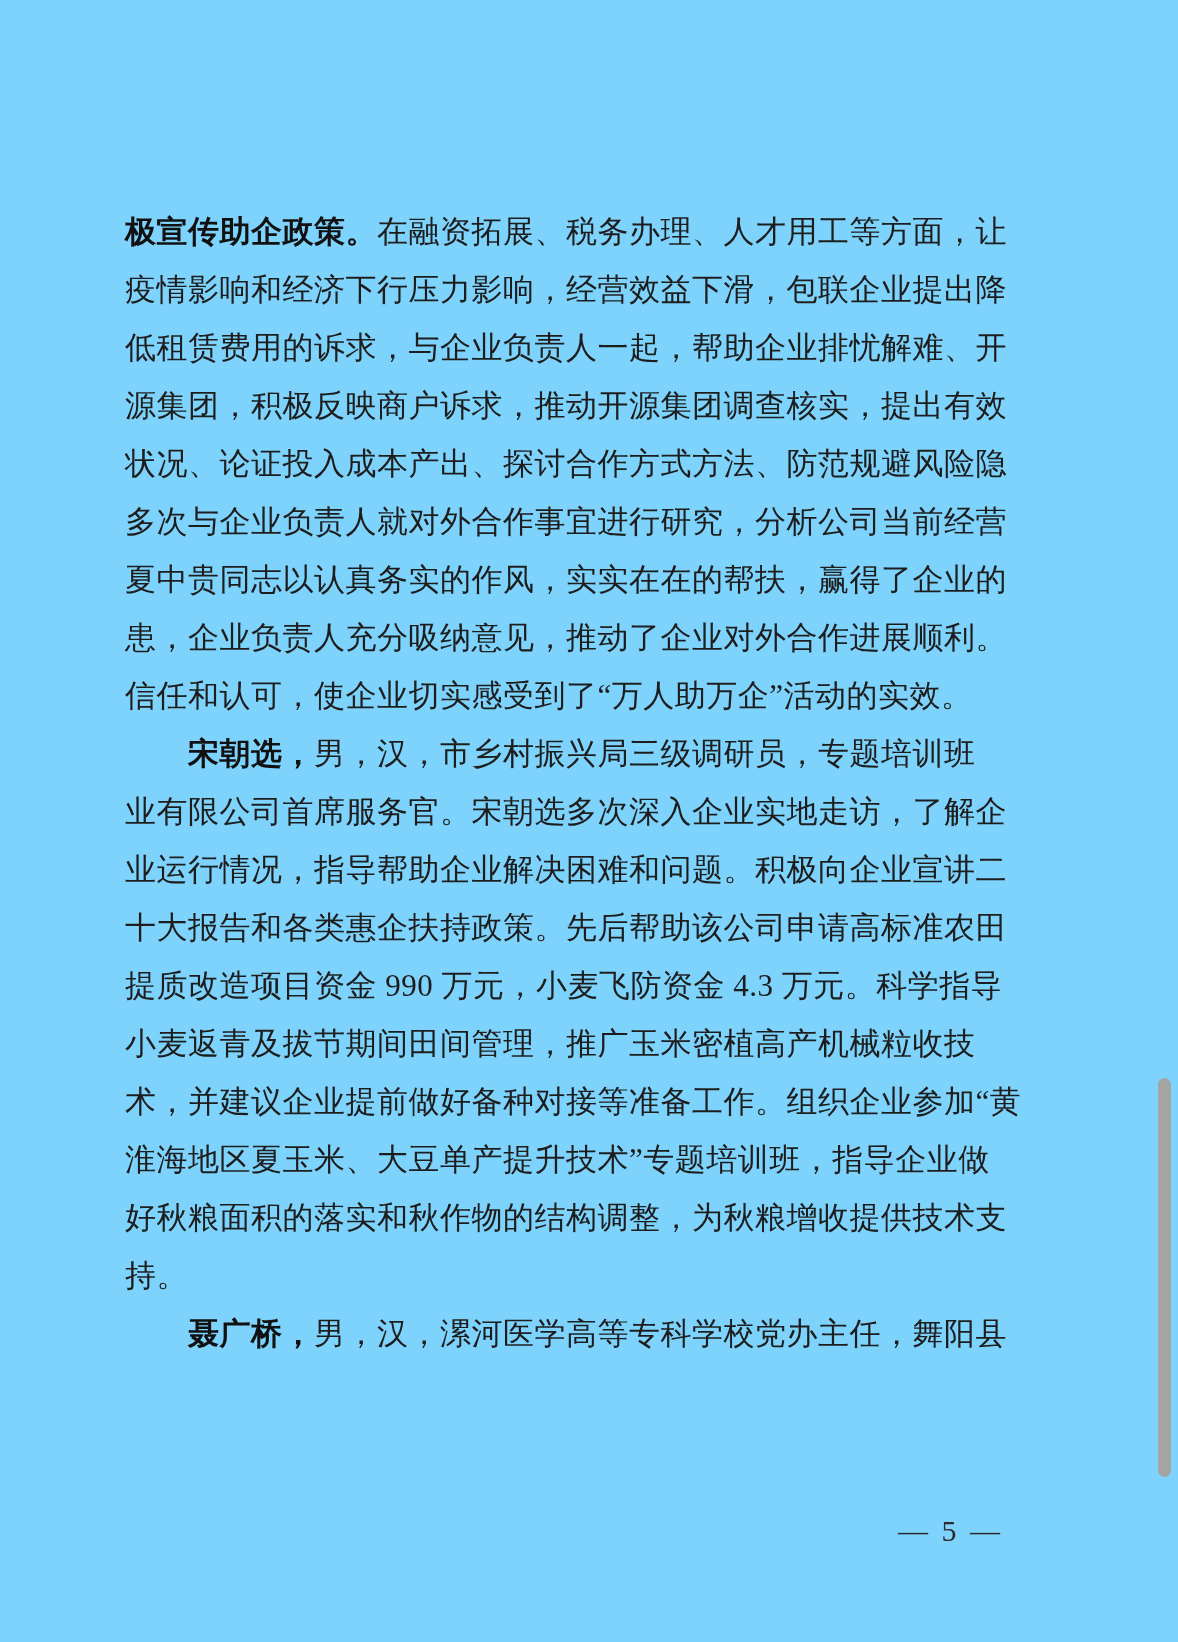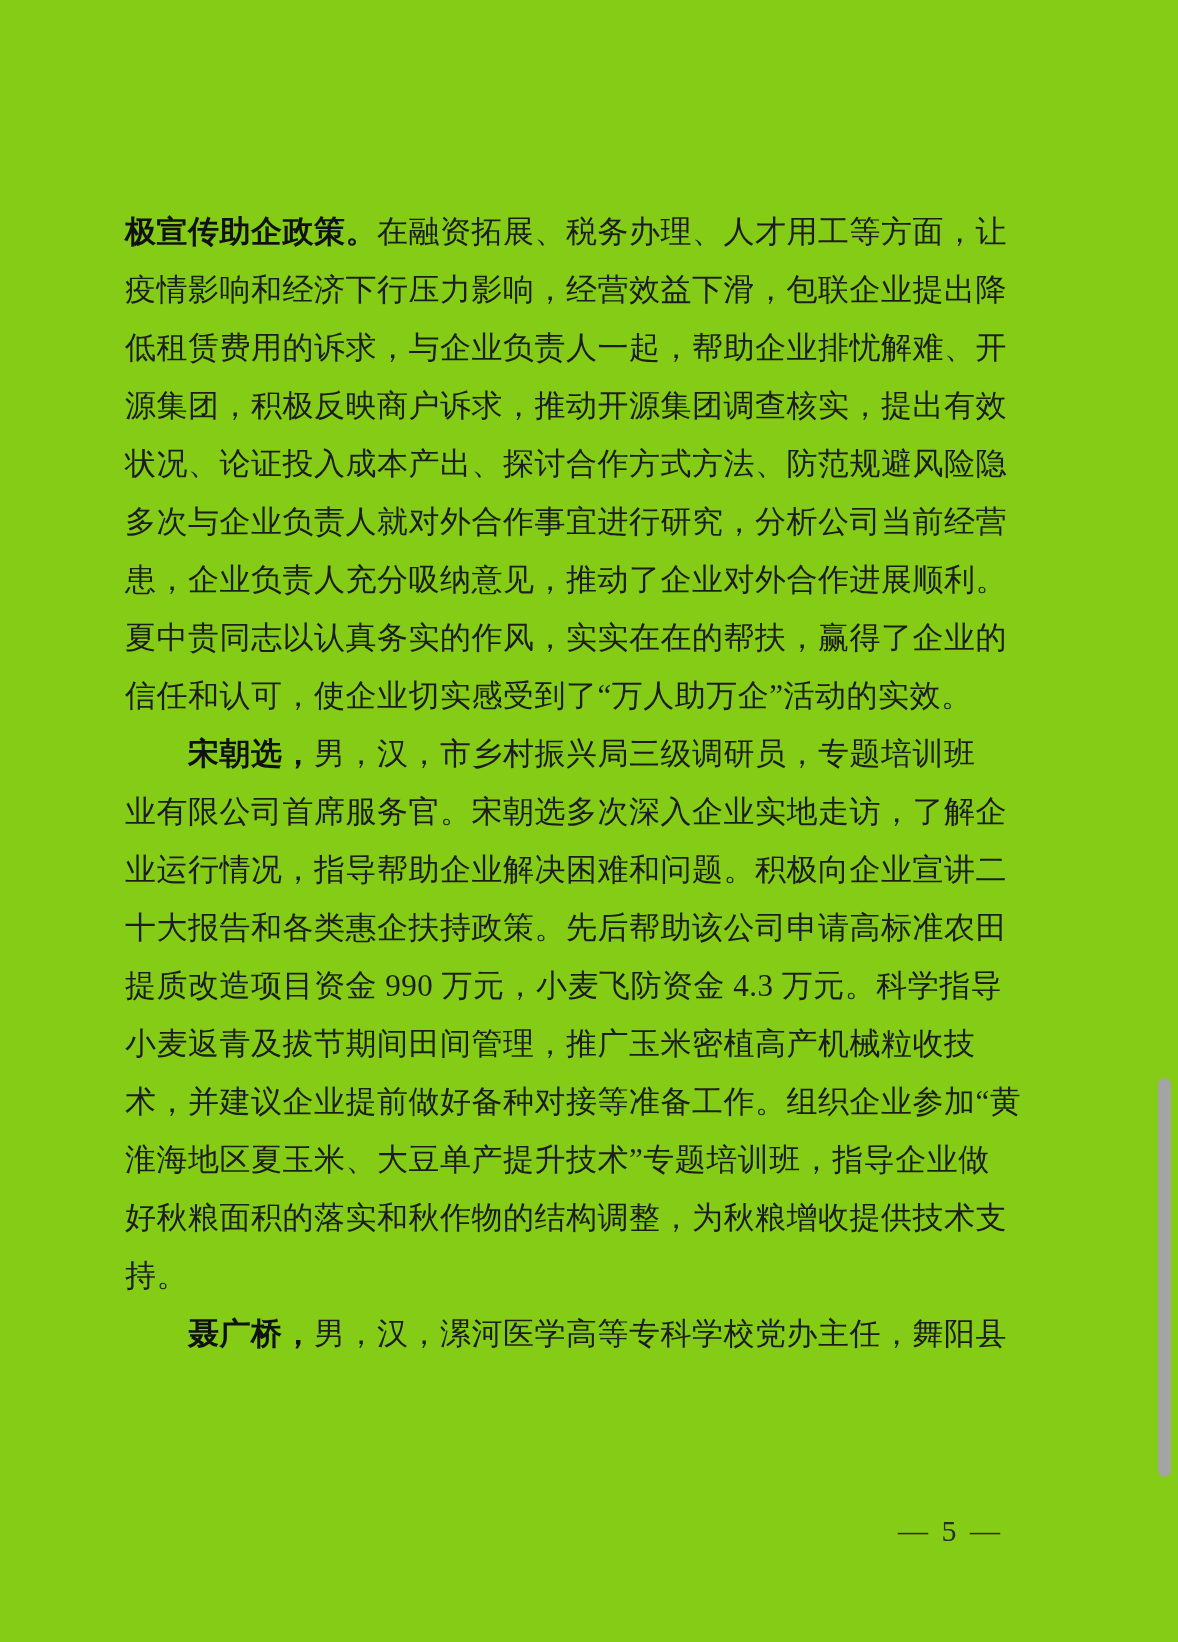--- a/index.html
+++ b/index.html
@@ -10,21 +10,21 @@
   body {
     position: relative;
     width: 1178px;
     height: 1642px;
     overflow: hidden;
     font-family: "Liberation Serif", "DejaVu Serif", serif;
   }
   .doc-page {
     position: absolute;
     inset: 0;
-    background: #84cc16;
+    background: #7dd3fc;
   }
   .doc-text {
     position: absolute;
     left: 125px;
     top: 203px;
     width: 910px;
     color: #1d1d1d;
   }
   .text-line {
     height: 58px;
@@ -63,22 +63,22 @@
 <body>
 
 <div class="doc-page">
   <div class="doc-text" id="doc-text">
       <div class="text-line"><span class="seg-b">极宣传助企政策。</span><span class="seg-n">在融资拓展、税务办理、人才用工等方面，让</span></div>
       <div class="text-line"><span class="seg-n">疫情影响和经济下行压力影响，经营效益下滑，包联企业提出降</span></div>
       <div class="text-line"><span class="seg-n">低租赁费用的诉求，与企业负责人一起，帮助企业排忧解难、开</span></div>
       <div class="text-line"><span class="seg-n">源集团，积极反映商户诉求，推动开源集团调查核实，提出有效</span></div>
       <div class="text-line"><span class="seg-n">状况、论证投入成本产出、探讨合作方式方法、防范规避风险隐</span></div>
       <div class="text-line"><span class="seg-n">多次与企业负责人就对外合作事宜进行研究，分析公司当前经营</span></div>
+      <div class="text-line"><span class="seg-n">夏中贵同志以认真务实的作风，实实在在的帮扶，赢得了企业的</span></div>
       <div class="text-line"><span class="seg-n">患，企业负责人充分吸纳意见，推动了企业对外合作进展顺利。</span></div>
-      <div class="text-line"><span class="seg-n">夏中贵同志以认真务实的作风，实实在在的帮扶，赢得了企业的</span></div>
       <div class="text-line"><span class="seg-n">信任和认可，使企业切实感受到了“万人助万企”活动的实效。</span></div>
       <div class="text-line indent"><span class="seg-b">宋朝选，</span><span class="seg-n">男，汉，市乡村振兴局三级调研员，专题培训班</span></div>
       <div class="text-line"><span class="seg-n">业有限公司首席服务官。宋朝选多次深入企业实地走访，了解企</span></div>
       <div class="text-line"><span class="seg-n">业运行情况，指导帮助企业解决困难和问题。积极向企业宣讲二</span></div>
       <div class="text-line"><span class="seg-n">十大报告和各类惠企扶持政策。先后帮助该公司申请高标准农田</span></div>
       <div class="text-line"><span class="seg-n">提质改造项目资金 990 万元，小麦飞防资金 4.3 万元。科学指导</span></div>
       <div class="text-line"><span class="seg-n">小麦返青及拔节期间田间管理，推广玉米密植高产机械粒收技</span></div>
       <div class="text-line"><span class="seg-n">术，并建议企业提前做好备种对接等准备工作。组织企业参加“黄</span></div>
       <div class="text-line"><span class="seg-n">淮海地区夏玉米、大豆单产提升技术”专题培训班，指导企业做</span></div>
       <div class="text-line"><span class="seg-n">好秋粮面积的落实和秋作物的结构调整，为秋粮增收提供技术支</span></div>

